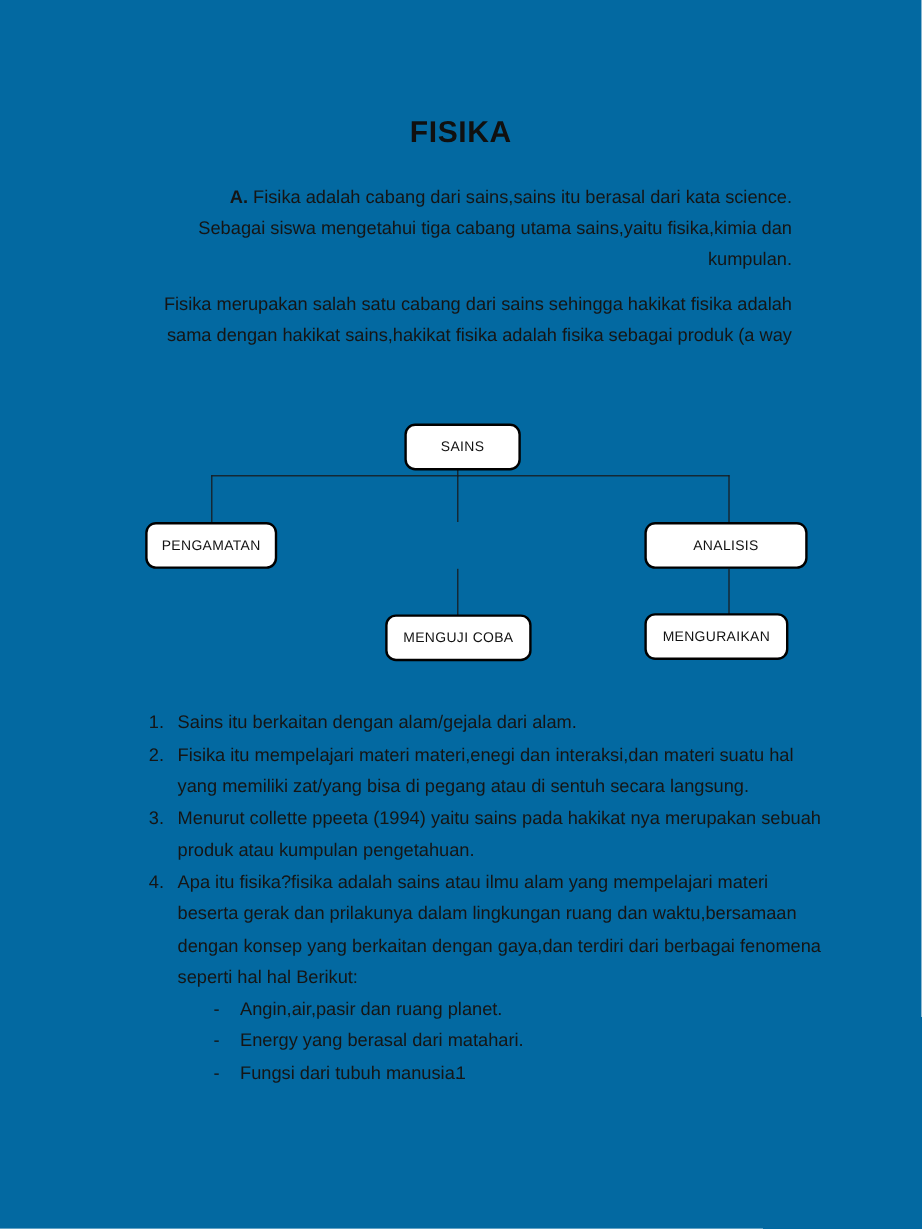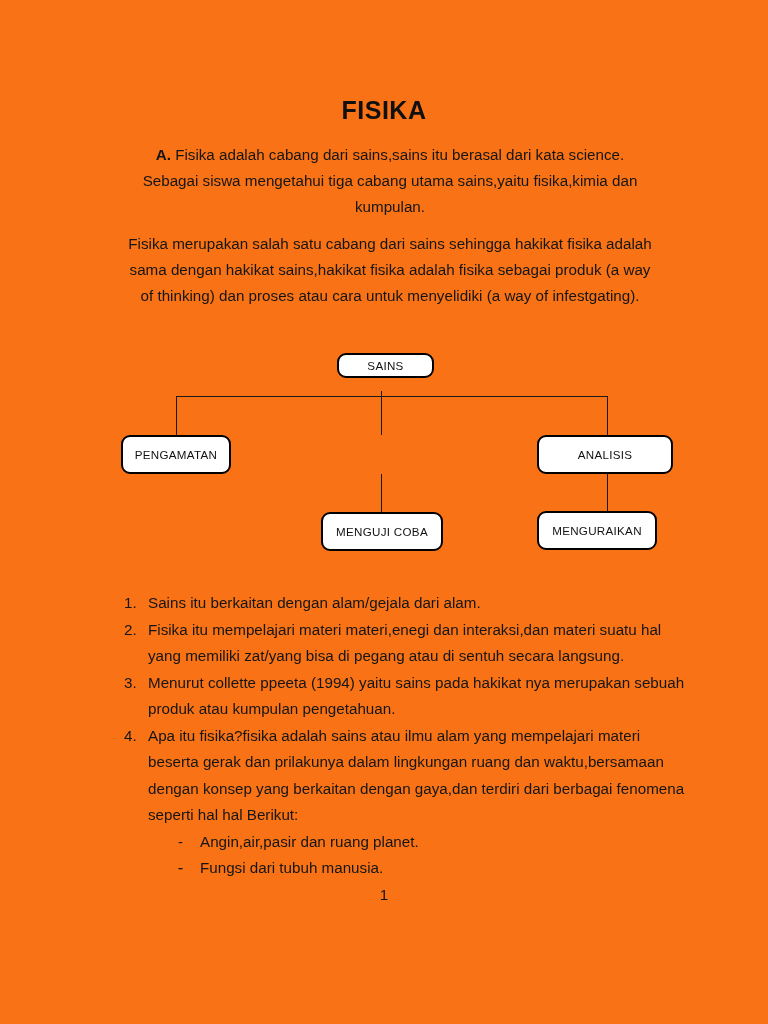--- a/index.html
+++ b/index.html
@@ -5,21 +5,21 @@
 <style>
   html, body {
     margin: 0;
     padding: 0;
     background: #ffffff;
   }
   .page {
     position: relative;
     width: 768px;
     height: 1024px;
-    background: #f97316;
+    background: #0369a1;
     font-family: "Liberation Sans", "DejaVu Sans", sans-serif;
     color: #111111;
     overflow: hidden;
   }
 
   
   .doc-title {
     position: absolute;
     left: 0;
     top: 96px;
@@ -28,23 +28,23 @@
     font-size: 25px;
     font-weight: bold;
     letter-spacing: 0.5px;
     color: #101010;
   }
 
   
   .intro-block {
     position: absolute;
     left: 120px;
-    top: 142px;
+    top: 152px;
     width: 540px;
-    text-align: center;
+    text-align: right;
     font-size: 15.2px;
     line-height: 26px;
     color: #151515;
   }
   .intro-line {
     display: block;
     white-space: nowrap;
   }
   .label-bold { font-weight: bold; }
 
@@ -138,34 +138,33 @@
 
   <div class="intro-block">
     <div class="intro-line">
       <span class="label-bold">A.</span>
       <span>Fisika adalah cabang dari sains,sains itu berasal dari kata science.</span>
     </div>
     <div class="intro-line">Sebagai siswa  mengetahui tiga cabang utama sains,yaitu fisika,kimia dan</div>
     <div class="intro-line">kumpulan.</div>
     <div class="intro-line para-two">Fisika merupakan salah satu cabang dari sains sehingga hakikat fisika adalah</div>
     <div class="intro-line">sama dengan hakikat sains,hakikat fisika adalah fisika sebagai produk  (a way</div>
-    <div class="intro-line">of thinking) dan proses atau cara untuk menyelidiki (a way of infestgating).</div>
   </div>
 
   <div class="chart">
 
     <div class="link v" style="left:381px; top:391px; height:6px;"></div>
     <div class="link h" style="left:176px; top:396px; width:432px;"></div>
     <div class="link v" style="left:176px; top:396px; height:40px;"></div>
     <div class="link v" style="left:381px; top:396px; height:39px;"></div>
     <div class="link v" style="left:607px; top:396px; height:40px;"></div>
     <div class="link v" style="left:381px; top:474px; height:40px;"></div>
     <div class="link v" style="left:607px; top:474px; height:38px;"></div>
 
-    <div class="node" style="left:337px; top:353px; width:97px; height:25px;">
+    <div class="node" style="left:337px; top:353px; width:97px; height:39px;">
       <span>SAINS</span>
     </div>
 
     <div class="node" style="left:121px; top:435px; width:110px; height:39px;">
       <span>PENGAMATAN</span>
     </div>
 
 
     <div class="node" style="left:537px; top:435px; width:136px; height:39px;">
       <span>ANALISIS</span>
@@ -201,20 +200,21 @@
       <span class="marker">4.</span>
       <span>Apa itu fisika?fisika adalah sains atau ilmu alam yang mempelajari materi beserta gerak dan prilakunya dalam lingkungan ruang dan waktu,bersamaan dengan konsep yang berkaitan dengan gaya,dan terdiri dari berbagai fenomena seperti hal hal  Berikut:</span>
 
       <div class="sub-list">
         <div class="sub-li">
           <span class="marker">-</span>
           <span>Angin,air,pasir dan ruang planet.</span>
         </div>
         <div class="sub-li">
           <span class="marker">-</span>
+          <span>Energy yang berasal dari matahari.</span>
         </div>
         <div class="sub-li">
           <span class="marker">-</span>
           <span>Fungsi dari tubuh manusia.</span>
         </div>
       </div>
     </div>
   </div>
 
   <div class="page-number">1</div>

